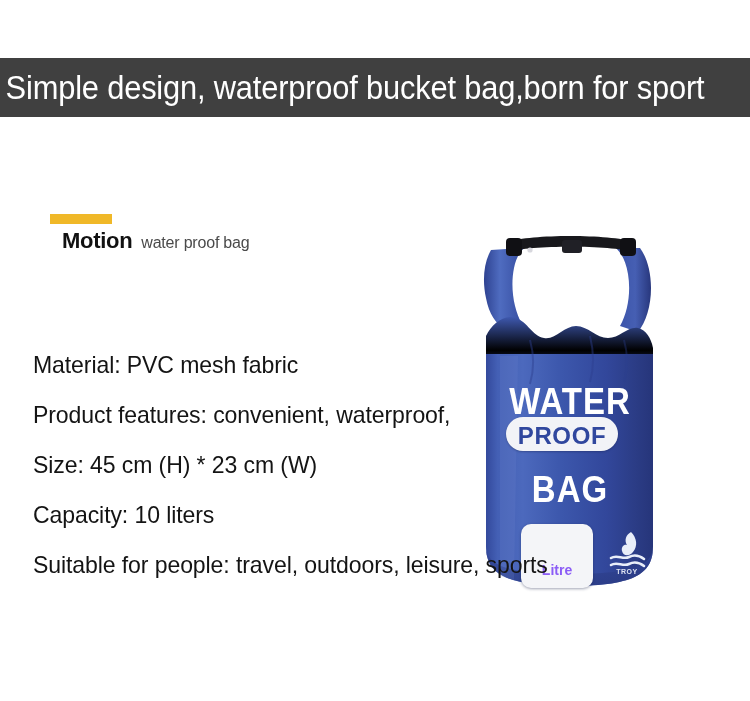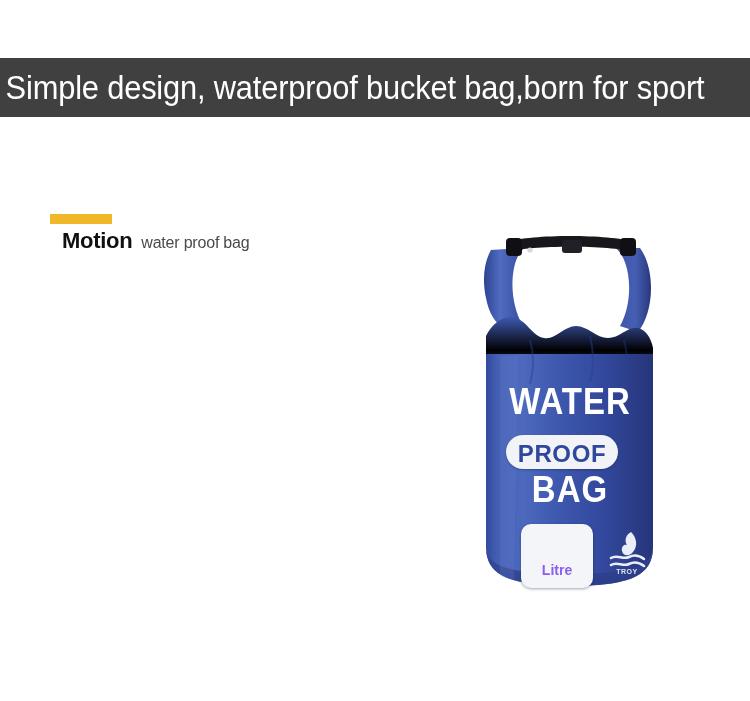--- a/index.html
+++ b/index.html
@@ -121,21 +121,21 @@
   }
   #bag-word-water {
     top: 155px;
     font-size: 33px;
     font-weight: bold;
     transform: scaleY(1.12);
   }
   #bag-proof-plate {
     position: absolute;
     left: 36px;
-    top: 207px;
+    top: 189px;
     width: 112px;
     height: 34px;
     background: #f2f3f7;
     border-radius: 17px;
     box-shadow: 0 1px 2px rgba(20,30,70,0.35);
   }
   #bag-word-proof {
     position: absolute;
     left: 0;
     top: 5px;
@@ -308,14 +308,21 @@
 
     <svg id="bag-brand-logo" viewBox="0 0 40 48">
       <path d="M24 4 C 30 10, 31 18, 26 24 C 22 29, 16 28, 15 23
                C 14 19, 17 16, 20 17 C 17 12, 19 7, 24 4 Z" fill="#e9eef9"></path>
       <path d="M4 30 C 10 26, 16 32, 22 29 C 28 26, 33 28, 37 31" stroke="#e9eef9" stroke-width="2.6" fill="none" stroke-linecap="round"></path>
       <path d="M4 37 C 10 33, 16 39, 22 36 C 28 33, 33 35, 37 38" stroke="#e9eef9" stroke-width="2.6" fill="none" stroke-linecap="round"></path>
     </svg>
     <div id="bag-brand-name">TROY</div>
   </div>
 
+  <div id="spec-list">
+    <div class="spec-line">Material: PVC mesh fabric</div>
+    <div class="spec-line">Product features: convenient, waterproof,</div>
+    <div class="spec-line">Size: 45 cm (H) * 23 cm (W)</div>
+    <div class="spec-line">Capacity: 10 liters</div>
+    <div class="spec-line">Suitable for people: travel, outdoors, leisure, sports</div>
+  </div>
 
 </div>
 
 </body></html>

